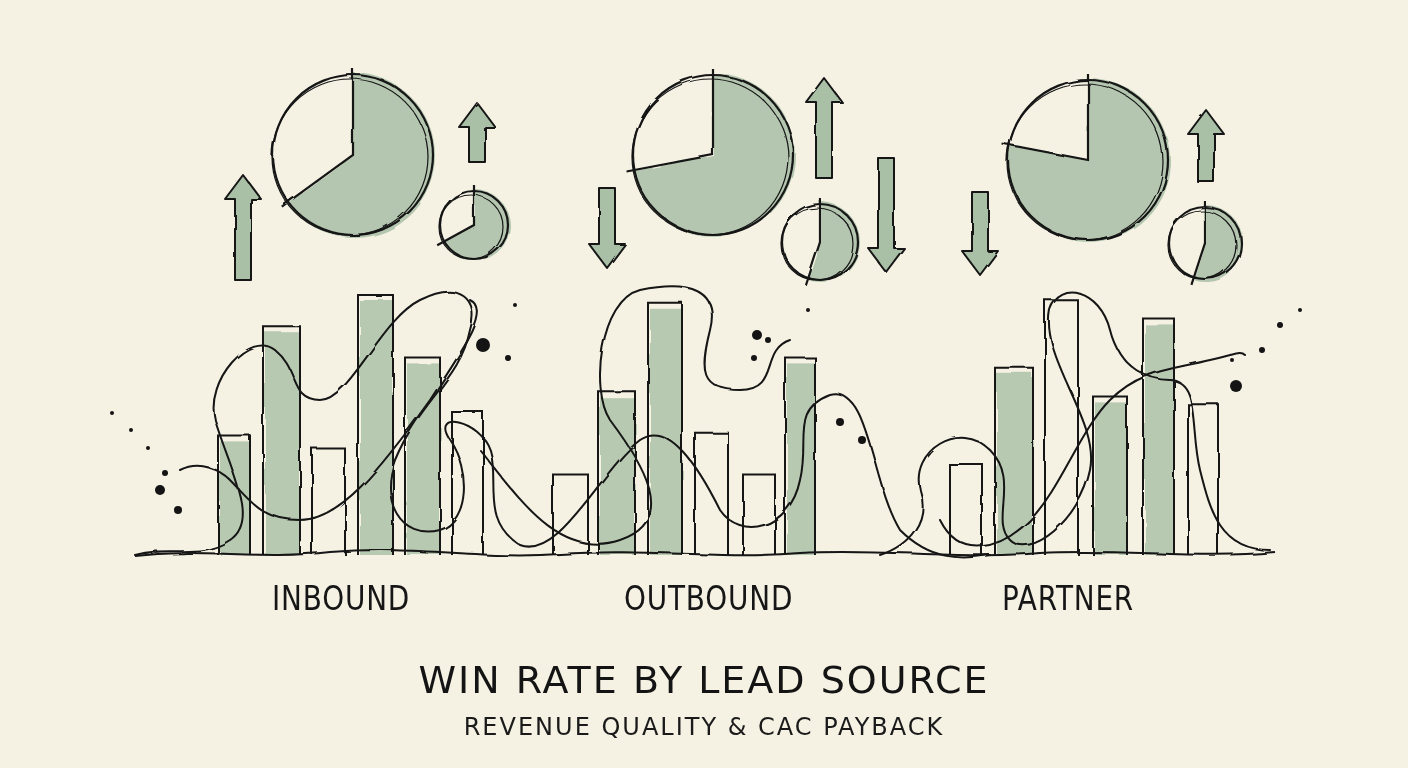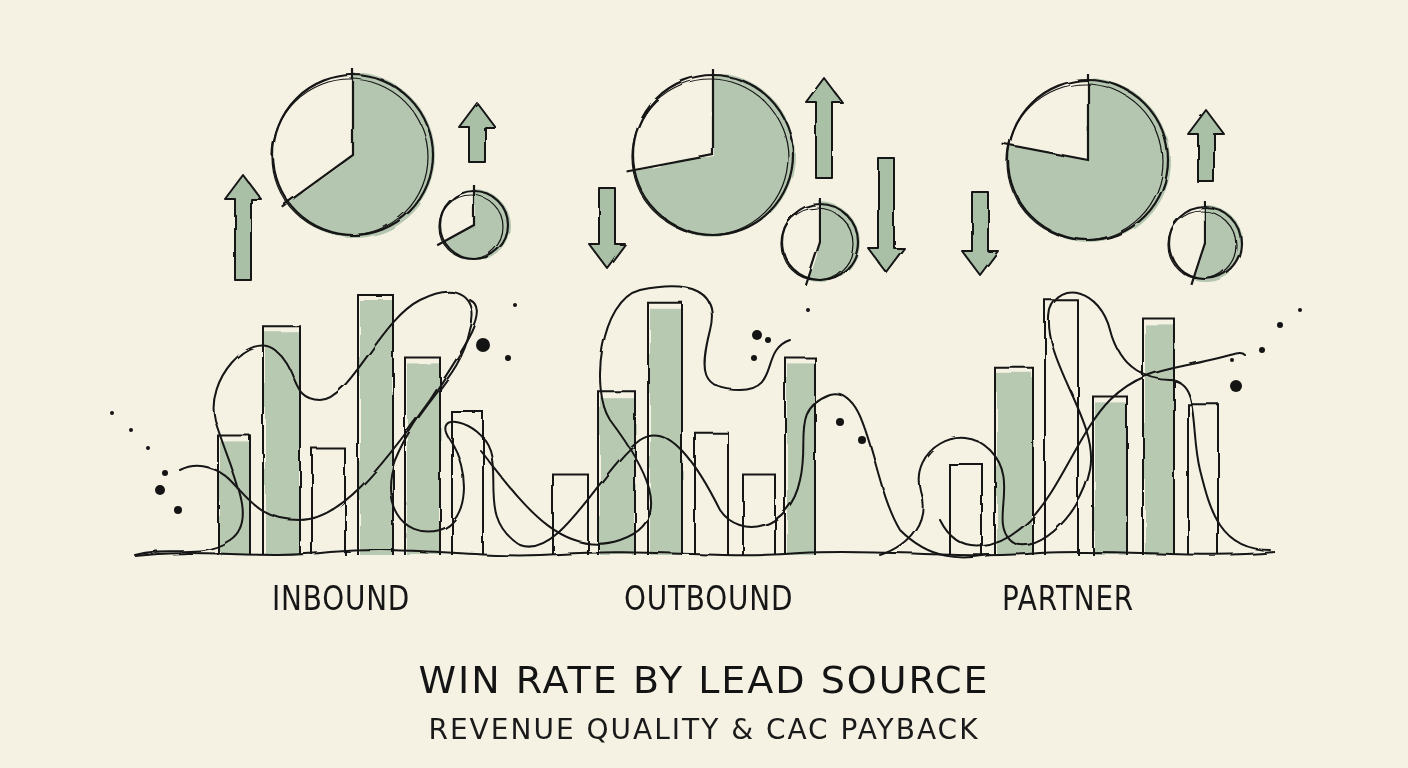--- a/index.html
+++ b/index.html
@@ -15,21 +15,21 @@
     letter-spacing: 1px; transform: scaleX(0.82); transform-origin: left top;
     font-family: "DejaVu Sans", sans-serif; font-weight: normal;
   }
   #title {
     position: absolute; top: 658px; left: 0; width: 1408px; text-align: center;
     font-size: 38px; color: #141414; letter-spacing: 2px;
     font-family: "DejaVu Sans", sans-serif;
   }
   #subtitle {
     position: absolute; top: 713px; left: 0; width: 1408px; text-align: center;
-    font-size: 28px; color: #1a1a1a; letter-spacing: 2px;
+    font-size: 24px; color: #1a1a1a; letter-spacing: 2px;
     font-family: "DejaVu Sans", sans-serif;
   }
 </style>
 </head>
 <body>
 
 <svg id="stage" viewBox="0 0 1408 768" xmlns="http://www.w3.org/2000/svg">
   <defs>
     <filter id="rough" x="-5%" y="-5%" width="110%" height="110%">
       <feTurbulence type="fractalNoise" baseFrequency="0.03" numOctaves="2" seed="3"></feTurbulence>

